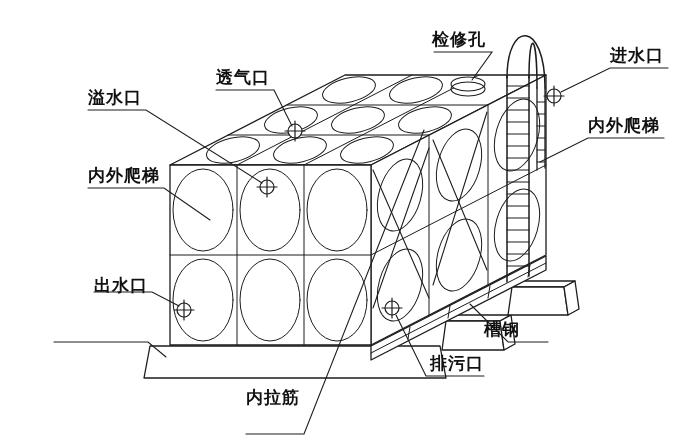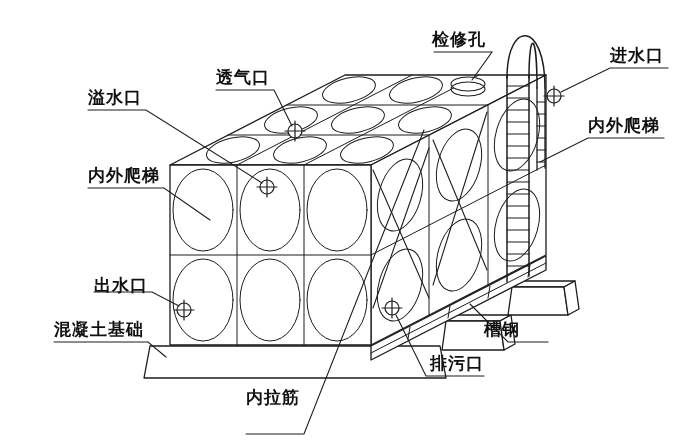--- a/index.html
+++ b/index.html
@@ -188,18 +188,17 @@
     </g>
   </svg>
 
   <div class="lbl" style="left:88px;top:88px">溢水口</div>
   <div class="lbl" style="left:216px;top:68px">透气口</div>
   <div class="lbl" style="left:432px;top:30px">检修孔</div>
   <div class="lbl" style="left:610px;top:46px">进水口</div>
   <div class="lbl" style="left:588px;top:116px">内外爬梯</div>
   <div class="lbl" style="left:88px;top:166px">内外爬梯</div>
   <div class="lbl" style="left:94px;top:276px">出水口</div>
-  <div class="lbl" style="left:54px;top:320px">混凝土基础</div>
   <div class="lbl" style="left:484px;top:320px">槽钢</div>
   <div class="lbl" style="left:430px;top:354px">排污口</div>
   <div class="lbl" style="left:246px;top:388px">内拉筋</div>
 
 </div>
 
 </body></html>

